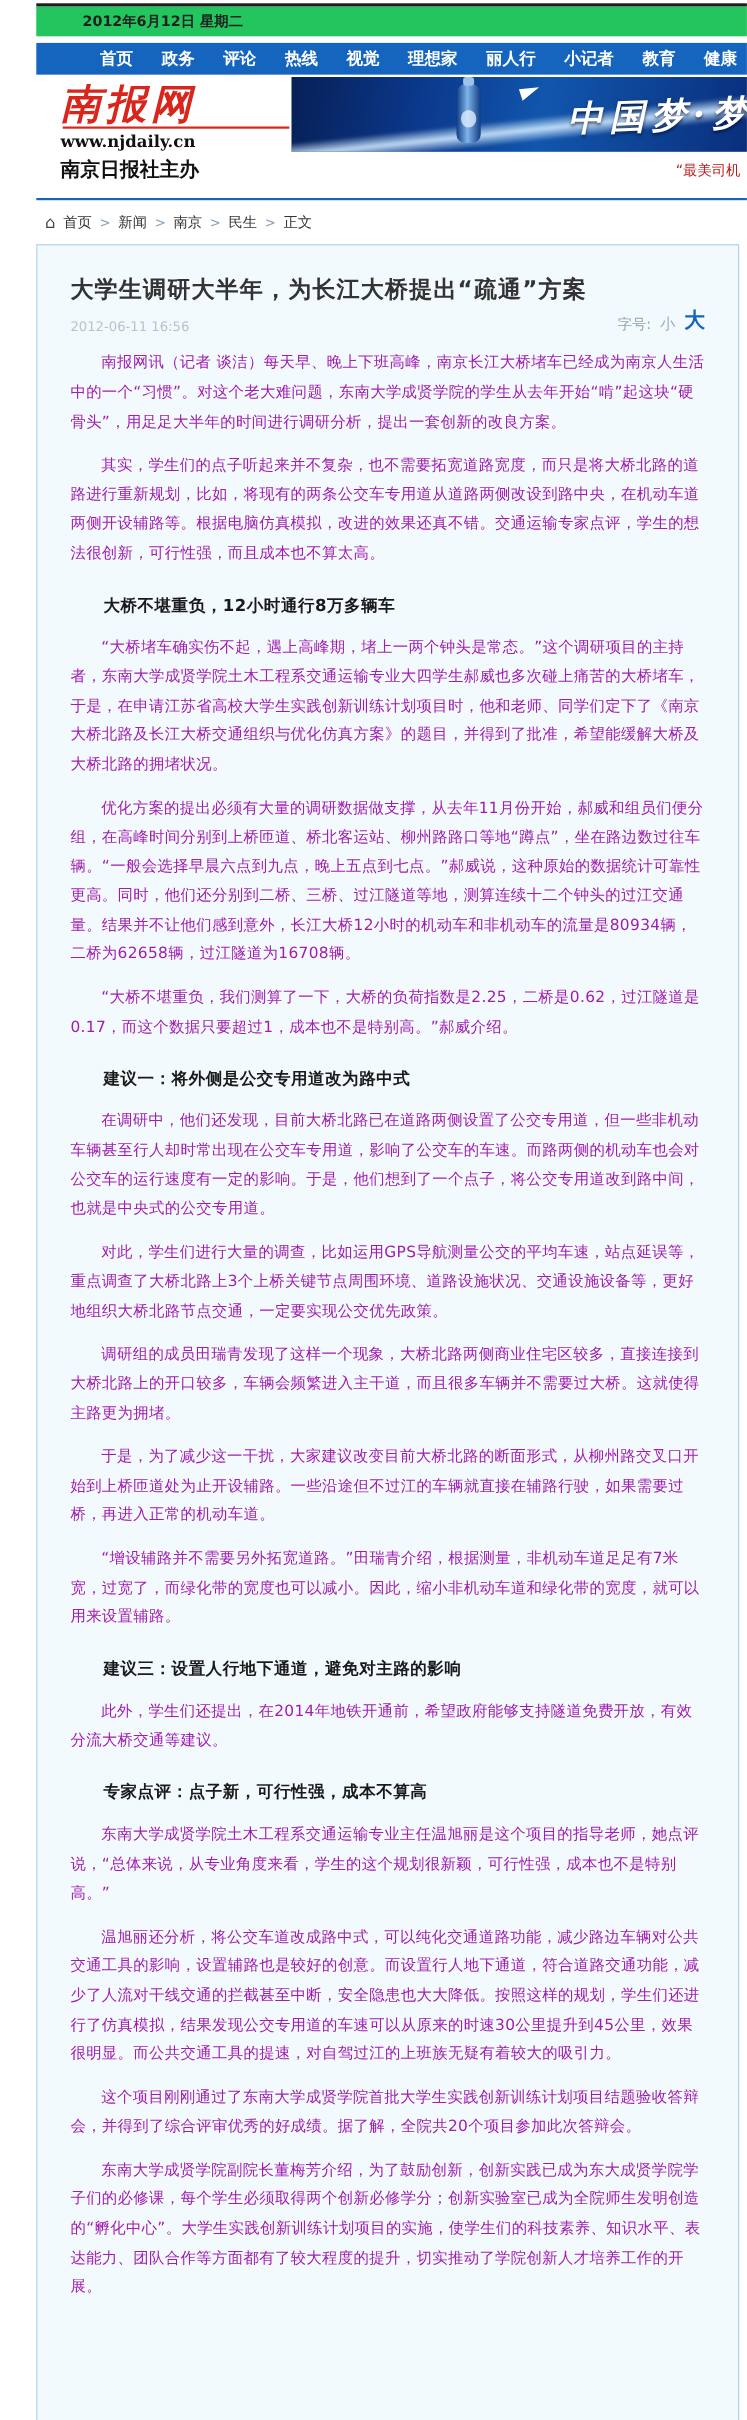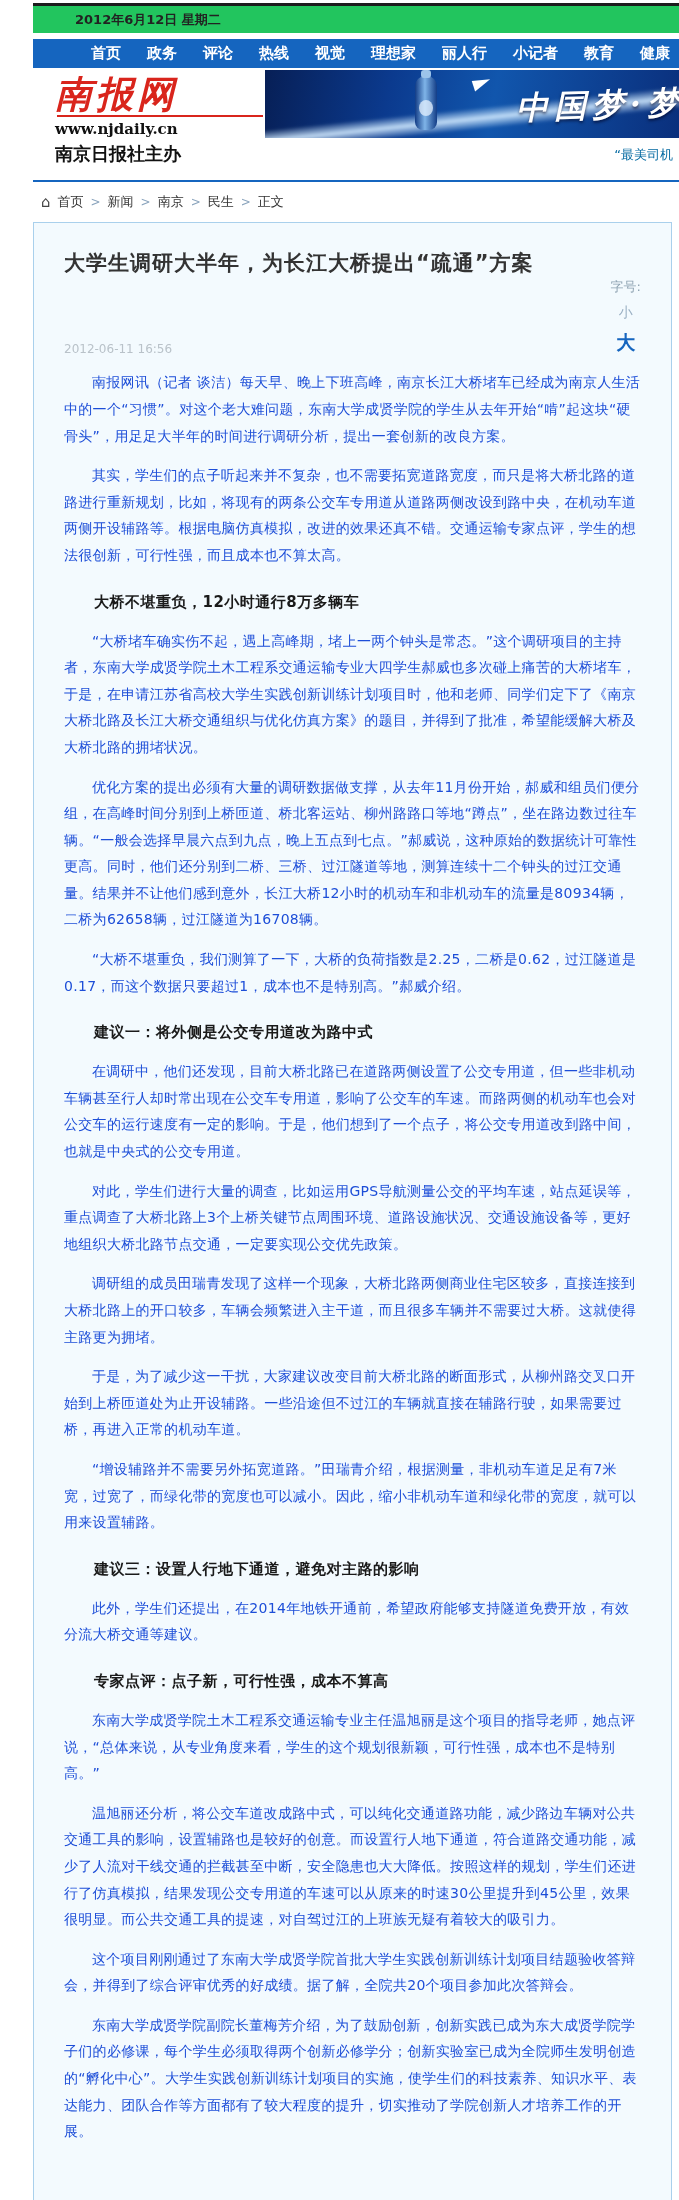--- a/index.html
+++ b/index.html
@@ -70,21 +70,21 @@
     transform:rotate(-18deg);
   }
   .banner .slogan {
     position:absolute; right:-6px; top:14px; color:#fff;
     font-size:32px; font-weight:bold; font-style:italic;
     font-family:"DejaVu Serif","Liberation Serif",serif;
     letter-spacing:6px; white-space:nowrap; transform:rotate(-2deg);
     text-shadow:0 2px 3px rgba(0,0,30,.6);
   }
   .ticker {
-    position:absolute; right:6px; bottom:4px; font-size:13px; color:#0369a1; cursor:pointer;
+    position:absolute; right:6px; bottom:4px; font-size:13px; color:#b91c1c; cursor:pointer;
   }
 
   .bluerule { margin-left:33px; height:2px; background:#1565bf; margin-top:12px; }
 
   
   .breadcrumb {
     margin-left:33px; height:40px; display:flex; align-items:center; gap:7px;
     padding-left:8px; font-size:13px; color:#333;
   }
   .breadcrumb .home-ic { font-size:15px; color:#444; }
@@ -98,27 +98,27 @@
     padding:26px 30px 30px 30px;
   }
   .article-title {
     font-size:21px; font-weight:bold; color:#333; line-height:1.4; letter-spacing:1px;
   }
   .meta {
     display:flex; justify-content:space-between; align-items:flex-end;
     margin-bottom:6px;
   }
   .pubdate { font-size:12px; color:#b9c2c9; }
-  .fontsize { display:flex; align-items:center; gap:8px;flex-direction:column; }
+  .fontsize { display:flex; align-items:flex-end; gap:8px; }
   .fs-label { font-size:13px; color:#8fa3b2; }
   .fs-small { font-size:14px; color:#9ab0c4; cursor:pointer; }
   .fs-large { font-size:19px; color:#1565bf; cursor:pointer; font-weight:bold; }
 
   .content .para {
-    font-size:14px; color:#1d4ed8; line-height:1.9; text-indent:2em;
+    font-size:14px; color:#a21caf; line-height:1.9; text-indent:2em;
     margin-top:13px; margin-bottom:13px; letter-spacing:0.3px;
   }
   .content .subhead {
     font-size:15px; color:#1a1a1a; font-weight:bold; text-indent:2em;
     margin-top:24px; margin-bottom:16px; letter-spacing:0.5px;
   }
 </style>
 </head>
 <body>
 

